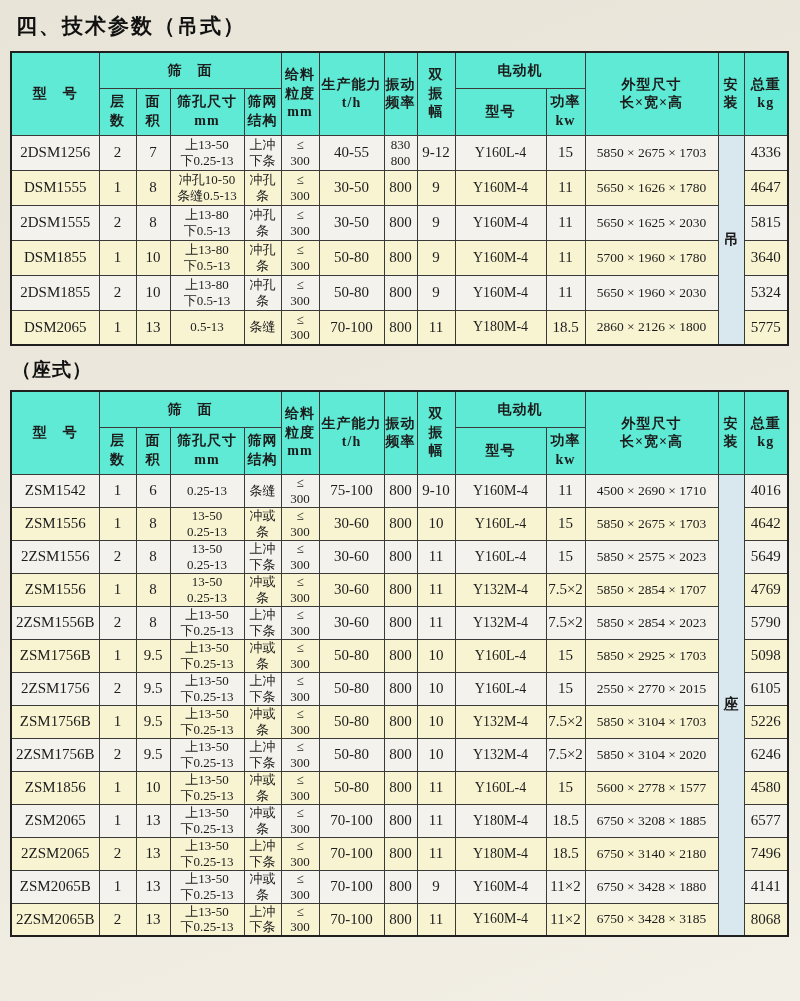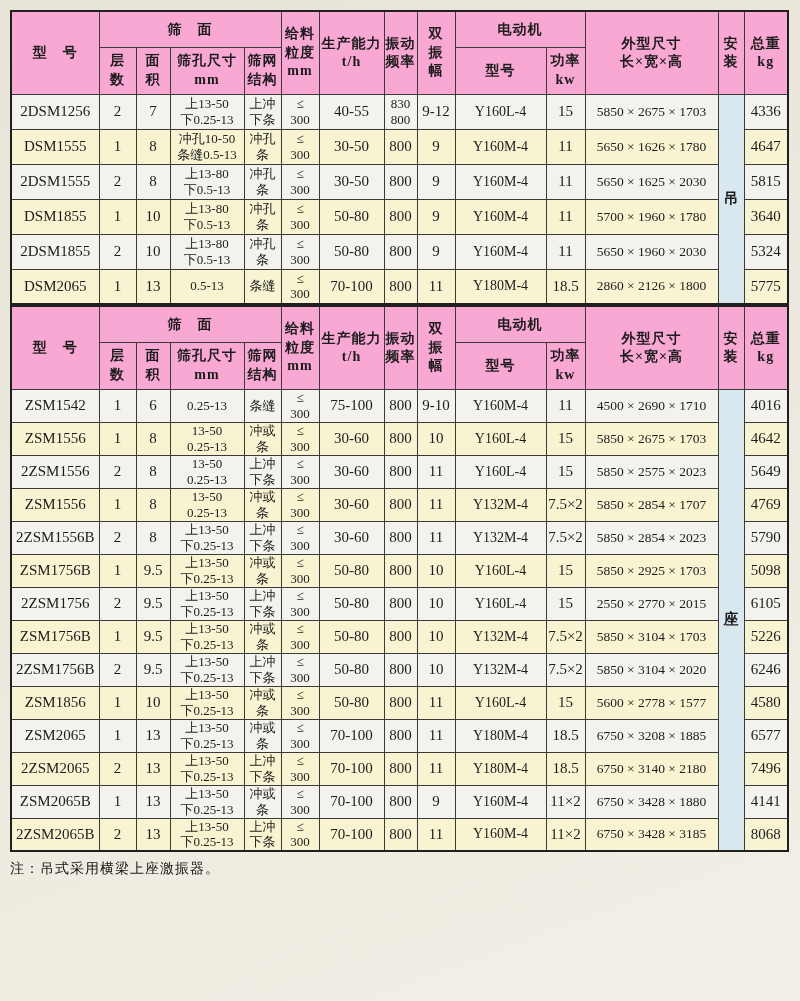--- a/index.html
+++ b/index.html
@@ -25,21 +25,21 @@
     margin-left:10px; width:779px;
     border:2px solid #1f1f1f;
     background:#f4f2ea;
   }
   th, td {
     border:1px solid #3a3a3a;
     text-align:center; vertical-align:middle;
     padding:0 1px; overflow:hidden;
   }
   thead th {
-    background:#f9a8d4; font-weight:600;
+    background:#5eead4; font-weight:600;
     font-size:14px; line-height:1.25; letter-spacing:1px;
   }
   thead tr.hrow1 th { height:36px; }
   thead tr.hrow2 th { height:47px; }
   thead th div { line-height:1.3; letter-spacing:1px; }
   #t1 tbody td { height:35px; }
   #t2 tbody td { height:33px; }
   tbody tr.base td { background:#f4f2ec; }
   tbody tr.alt  td { background:#f8f4d2; }
   tbody td { font-size:15px; }
@@ -55,20 +55,21 @@
   .note {
     font-size:14px; margin:8px 0 0 10px; letter-spacing:1px; color:#151515;
     font-family:"Liberation Serif","DejaVu Serif",serif;
   }
 </style>
 </head>
 <body>
 
 <div class="page" data-name="scanned-document-page">
 
+  <h1 class="doc-title" data-name="page-title">四、技术参数（吊式）</h1>
 
   <table id="t1" data-name="hanging-type-table">
     <colgroup>
       <col style="width:88px">
         <col style="width:37px">
         <col style="width:34px">
       <col style="width:74px">
         <col style="width:37px">
         <col style="width:38px">
       <col style="width:65px">
@@ -285,20 +286,21 @@
           <td data-name="cell-frequency">800</td>
           <td data-name="cell-amplitude">11</td>
           <td data-name="cell-motor-model">Y180M-4</td>
           <td data-name="cell-motor-power">18.5</td>
           <td data-name="cell-dimensions">2860 × 2126 × 1800</td>
           <td data-name="cell-weight">5775</td>
         </tr>
       </tbody>
   </table>
 
+  <h2 class="sub-title" data-name="seated-type-subtitle">（座式）</h2>
 
   <table id="t2" data-name="seated-type-table">
     <colgroup>
       <col style="width:88px">
         <col style="width:37px">
         <col style="width:34px">
       <col style="width:74px">
         <col style="width:37px">
         <col style="width:38px">
       <col style="width:65px">
@@ -704,15 +706,14 @@
           <td data-name="cell-frequency">800</td>
           <td data-name="cell-amplitude">11</td>
           <td data-name="cell-motor-model">Y160M-4</td>
           <td data-name="cell-motor-power">11×2</td>
           <td data-name="cell-dimensions">6750 × 3428 × 3185</td>
           <td data-name="cell-weight">8068</td>
         </tr>
       </tbody>
   </table>
 
-  <div class="note" data-name="footnote">注：吊式采用横梁上座激振器。</div>
 
 </div>
 
 </body></html>

